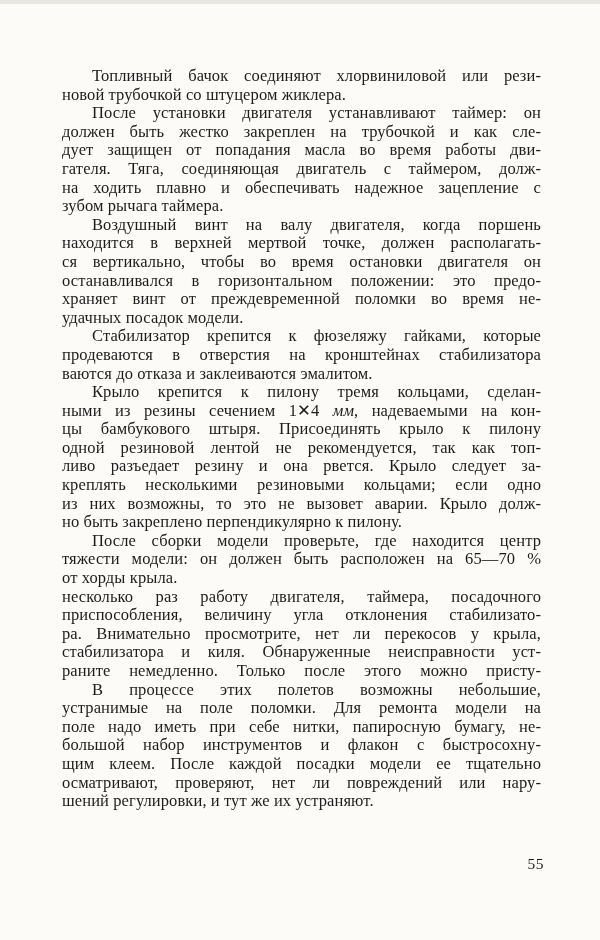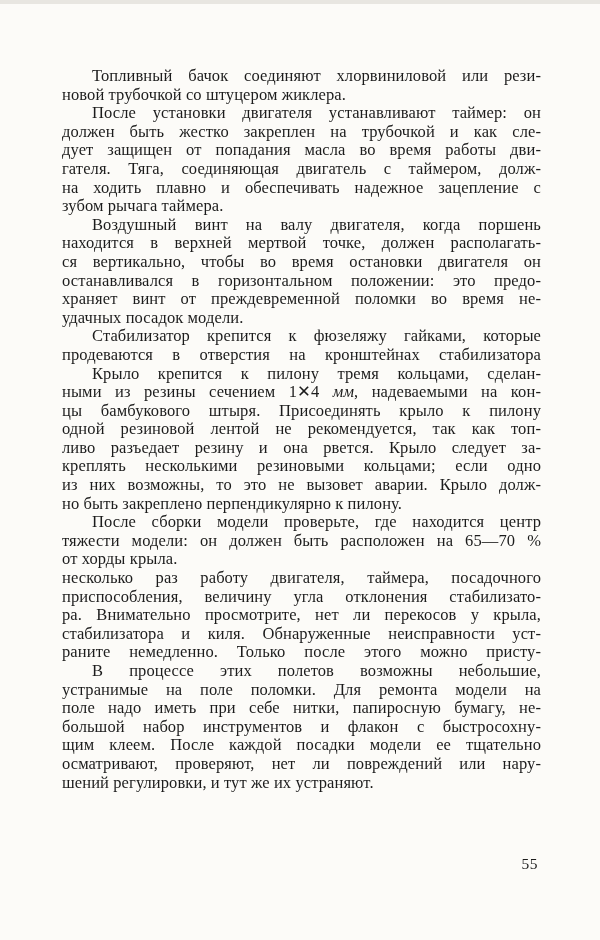--- a/index.html
+++ b/index.html
@@ -40,21 +40,21 @@
   }
   .text-line.last {
     text-align-last: left;
     font-family: Liberation Serif, serif;
   }
   .text-line i {
   }
   .page-number {
     position: absolute;
     top: 851px;
-    right: 62px;
+    right: 56px;
     font-size: 15.5px;
     letter-spacing: 0.5px;
     color: #1c1c1c;
   }
 </style>
 </head>
 <body>
 
 <div class="scan-page">
   <div class="page-text">
@@ -74,20 +74,21 @@
         <div class="text-line first">Воздушный винт на валу двигателя, когда поршень</div>
         <div class="text-line">находится в верхней мертвой точке, должен располагать-</div>
         <div class="text-line">ся вертикально, чтобы во время остановки двигателя он</div>
         <div class="text-line">останавливался в горизонтальном положении: это предо-</div>
         <div class="text-line">храняет винт от преждевременной поломки во время не-</div>
         <div class="text-line last">удачных посадок модели.</div>
       </div>
       <div class="paragraph">
         <div class="text-line first">Стабилизатор крепится к фюзеляжу гайками, которые</div>
         <div class="text-line">продеваются в отверстия на кронштейнах стабилизатора</div>
+        <div class="text-line last">ваются до отказа и заклеиваются эмалитом.</div>
       </div>
       <div class="paragraph">
         <div class="text-line first">Крыло крепится к пилону тремя кольцами, сделан-</div>
         <div class="text-line">ными из резины сечением 1✕4 <i>мм</i>, надеваемыми на кон-</div>
         <div class="text-line">цы бамбукового штыря. Присоединять крыло к пилону</div>
         <div class="text-line">одной резиновой лентой не рекомендуется, так как топ-</div>
         <div class="text-line">ливо разъедает резину и она рвется. Крыло следует за-</div>
         <div class="text-line">креплять несколькими резиновыми кольцами; если одно</div>
         <div class="text-line">из них возможны, то это не вызовет аварии. Крыло долж-</div>
         <div class="text-line last">но быть закреплено перпендикулярно к пилону.</div>

